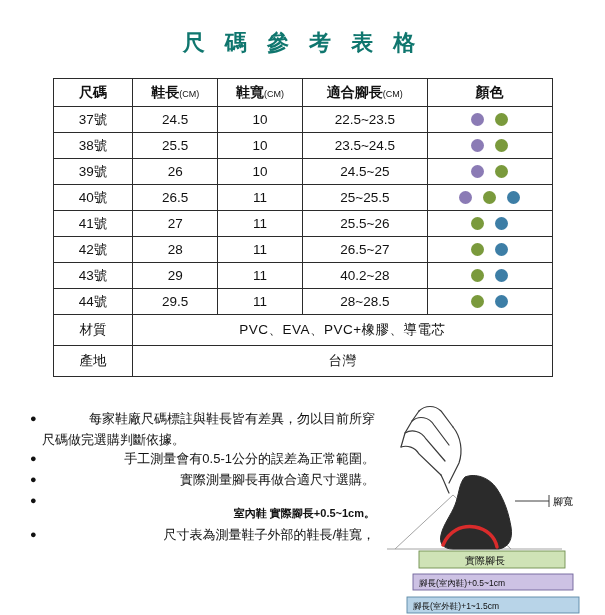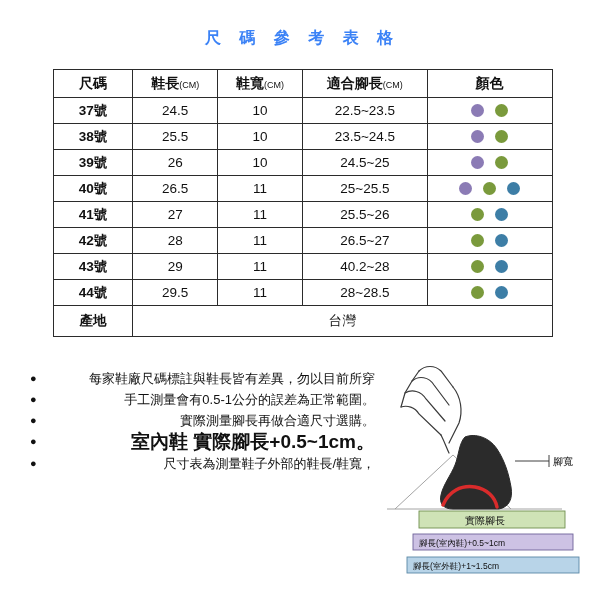--- a/index.html
+++ b/index.html
@@ -19,24 +19,24 @@
   .page {
     width: 605px;
     height: 615px;
     position: relative;
     box-sizing: border-box;
   }
 
   
   .title {
     text-align: center;
-    font-size: 16px;
+    font-size: 22px;
     font-weight: bold;
     letter-spacing: 7px;
-    color: #3b82f6;
+    color: #0f766e;
     padding-top: 28px;
     padding-bottom: 12px;
   }
 
   
   .table-wrap {
     width: 500px;
     margin: 8px auto;
   }
   table.size-table {
@@ -62,21 +62,21 @@
   .unit {
     font-size: 9px;
     font-weight: normal;
     vertical-align: baseline;
     text-align: center;
   }
   td.num {
     font-size: 14px;
   }
   td.label {
-    font-weight: bold;
+    font-weight: normal;
     font-size: 14px;
   }
   td.colors {
     padding: 0;
   }
   .dots {
     display: flex;
     justify-content: center;
     align-items: center;
     gap: 11px;
@@ -128,22 +128,23 @@
     padding-left: 12px;
     font-size: 13px;
     line-height: 19px;
     color: #111;
   }
   .b {
     font-weight: bold;
   }
   .strong-line {
     font-weight: bold;
-    font-size: 19px;
+    font-size: 11px;
     line-height: 20px;
+    margin-top: 12px;
   }
 
   
   .diagram {
     position: absolute;
     right: 8px;
     top: 0;
     width: 240px;
     height: 225px;
   }
@@ -278,35 +279,40 @@
           <td class="num">11</td>
           <td class="num">28~28.5</td>
           <td class="colors">
             <div class="dots">
               <span class="dot" style="background:#7a9a3c"></span>
               <span class="dot" style="background:#3d7ea6"></span>
             </div>
           </td>
         </tr>
         <tr>
+          <td class="label" style="height:30px">材質</td>
+          <td class="wide" colspan="4">PVC、EVA、PVC+橡膠、導電芯</td>
+        </tr>
+        <tr>
           <td class="label" style="height:30px">產地</td>
           <td class="wide" colspan="4">台灣</td>
         </tr>
       </tbody>
     </table>
   </div>
 
   <div class="lower">
 
     <div class="notes">
 
       <div class="note">
         <span class="bullet">●</span>
         <span class="note-text">每家鞋廠尺碼標註與鞋長皆有差異，勿以目前所穿</span>
       </div>
+      <div class="note-sub">尺碼做完選購判斷依據。</div>
 
       <div class="note">
         <span class="bullet">●</span>
         <span class="note-text">手工測量會有0.5-1公分的誤差為正常範圍。</span>
       </div>
 
       <div class="note">
         <span class="bullet">●</span>
         <span class="note-text">實際測量腳長再做合適尺寸選購。</span>
       </div>

